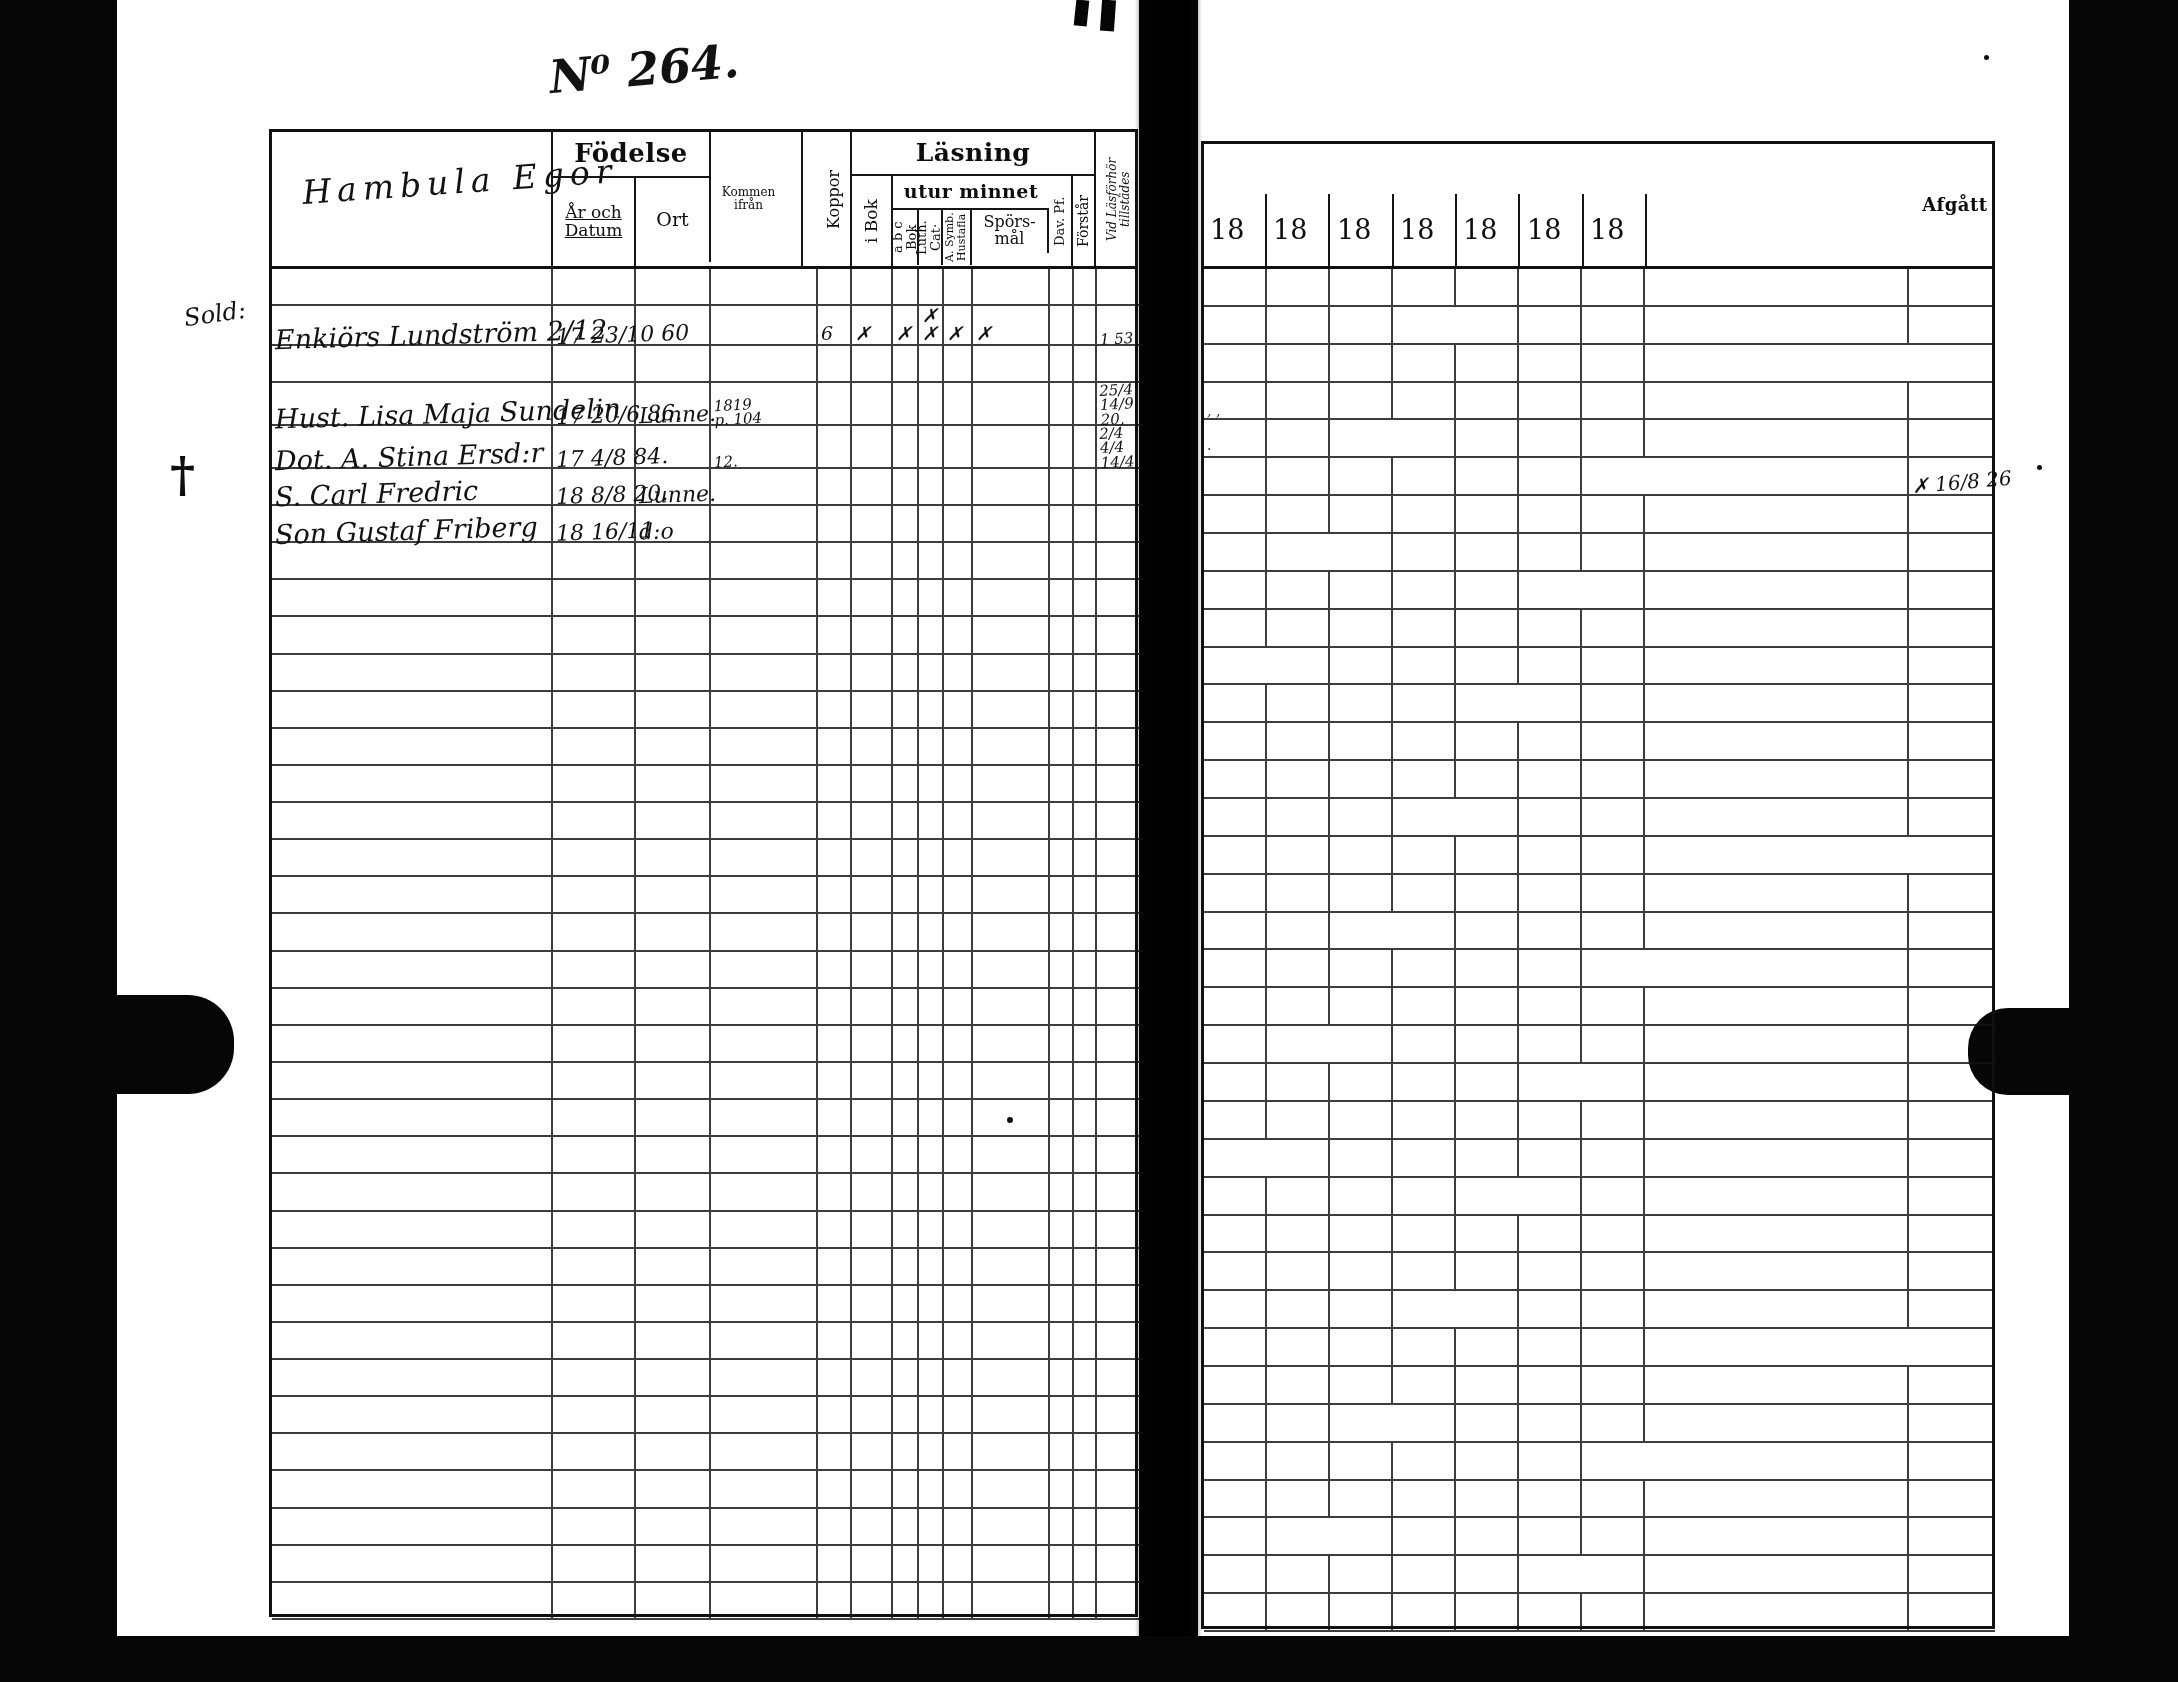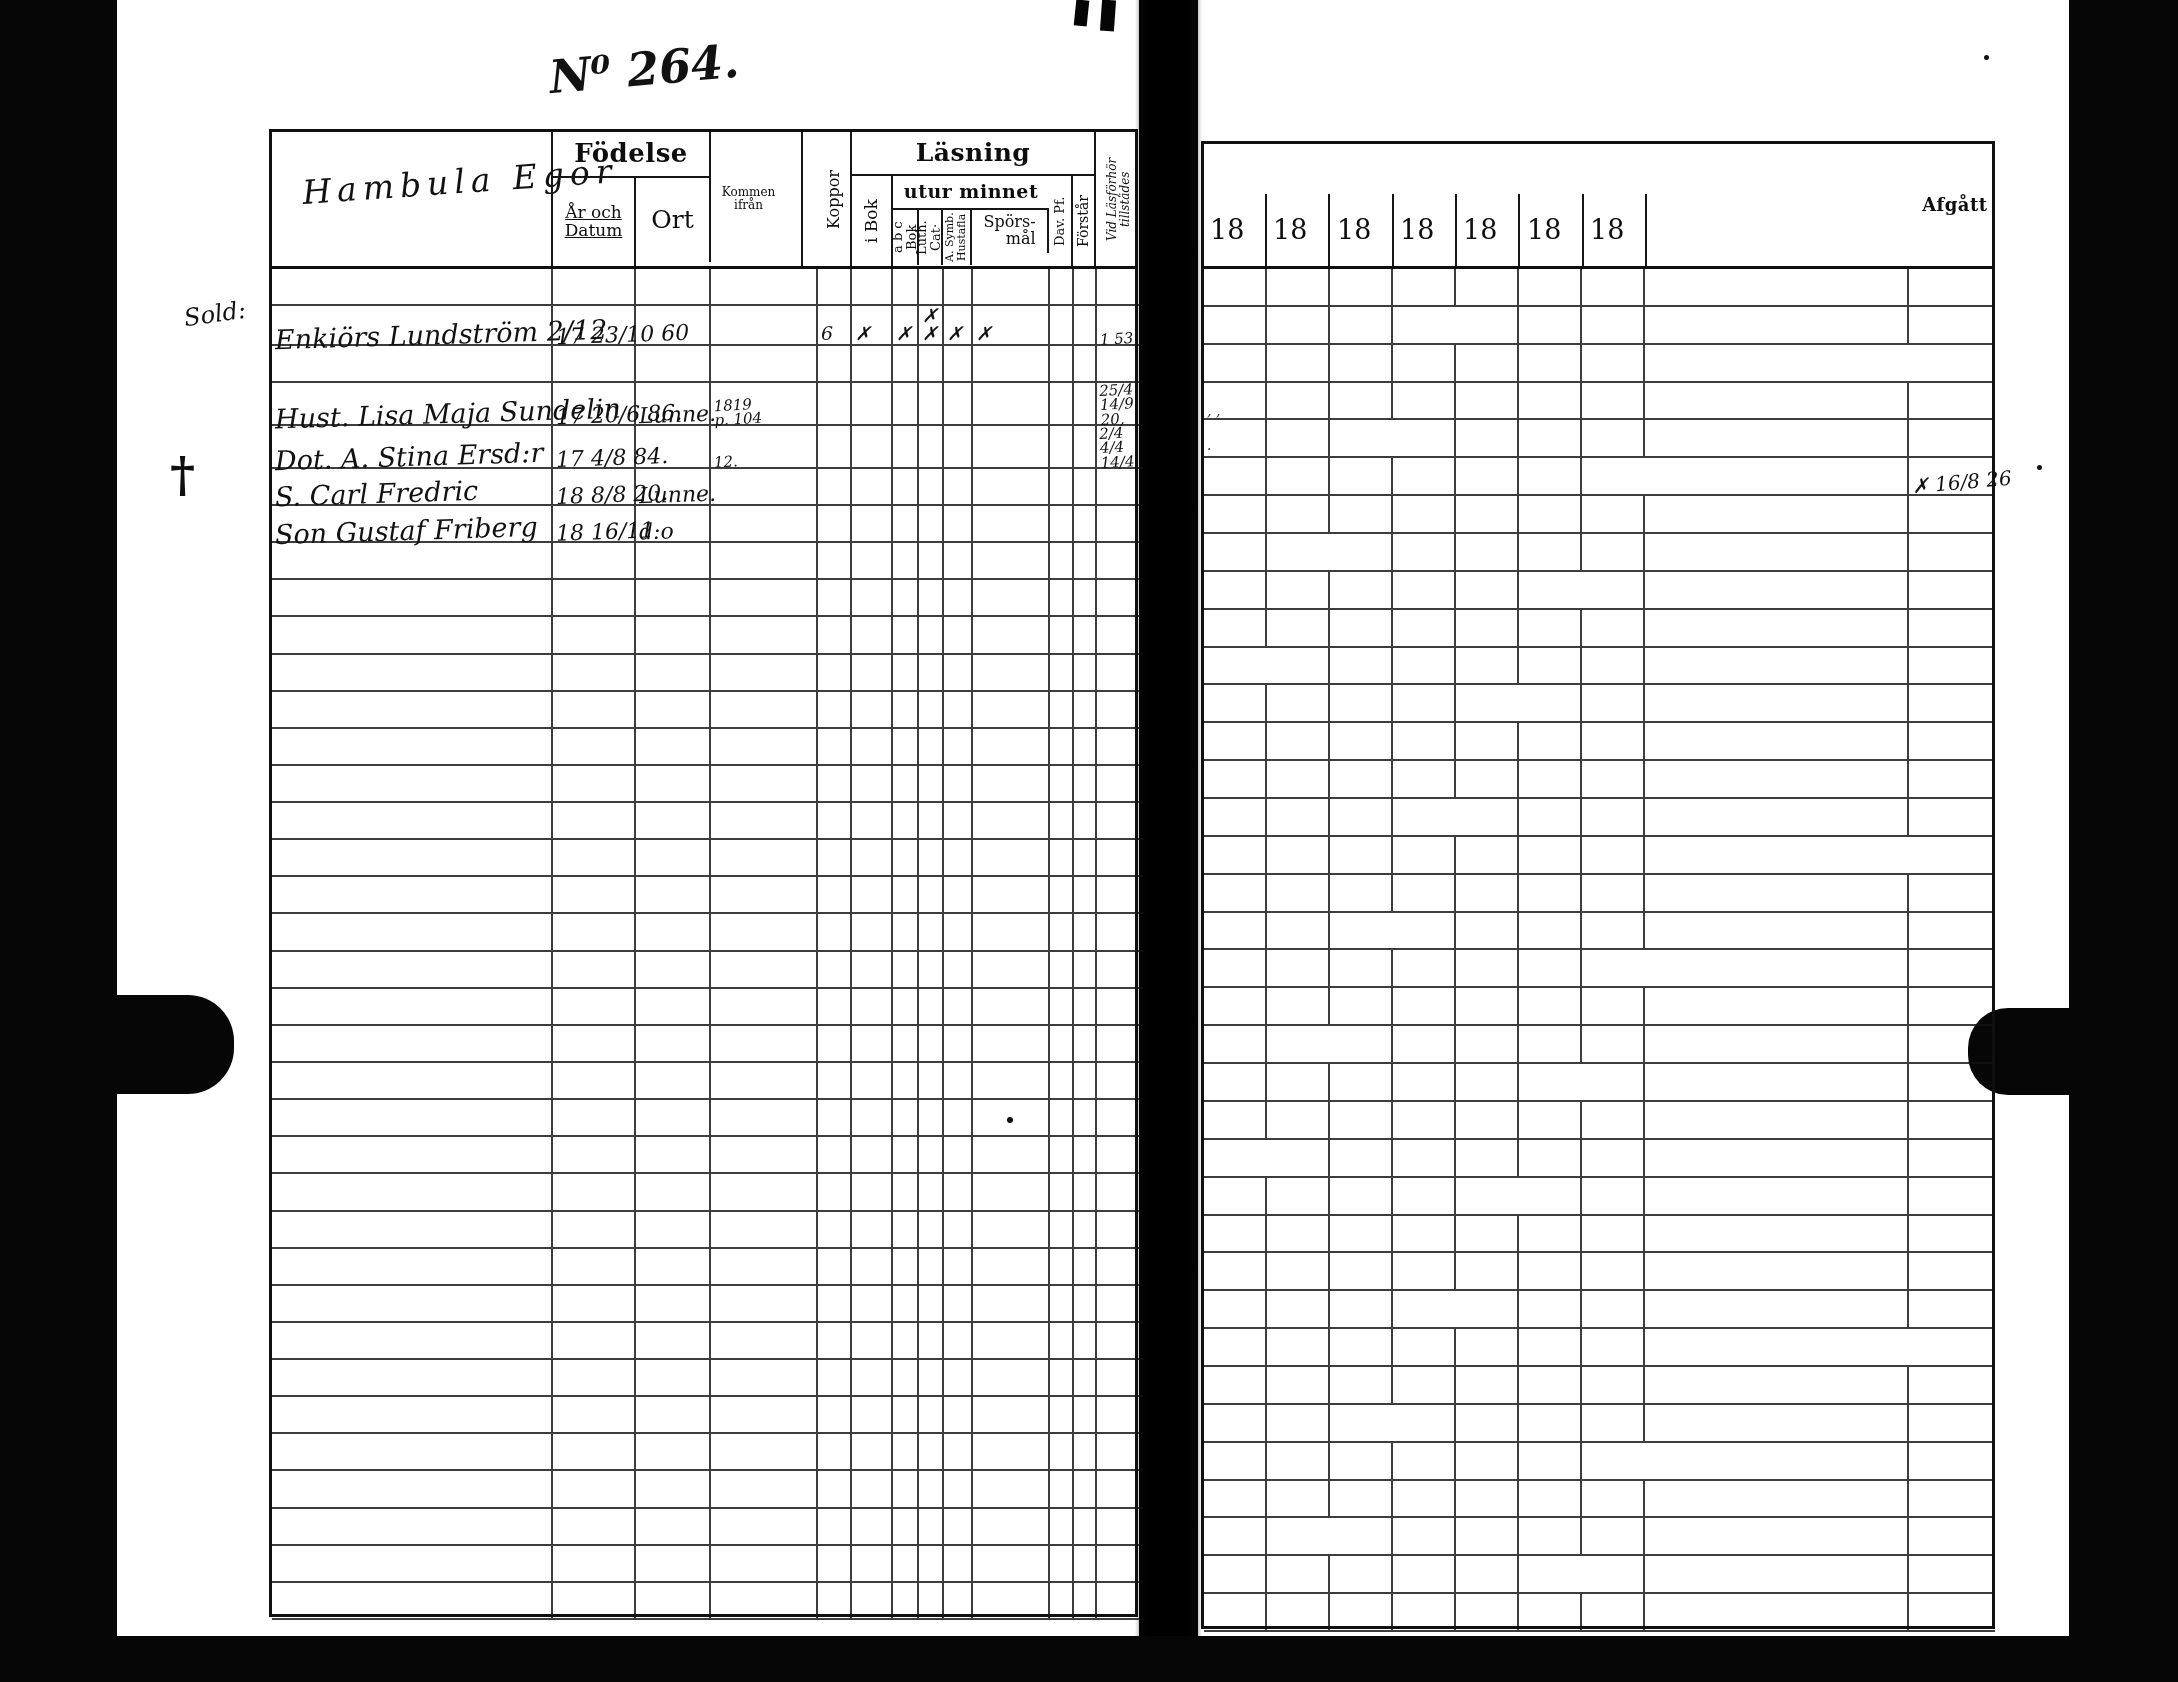--- a/index.html
+++ b/index.html
@@ -60,21 +60,21 @@
 
   <div class="tbl" style="left:269px;top:129px;width:869px;height:1488px;">
 
     <div class="abs" style="left:0;top:0;width:100%;height:134px;">
 
       <div class="hdrcell br" style="left:0;top:0;width:281px;height:134px;"></div>
 
       <div class="hdrcell br bb blk" style="left:281px;top:0;width:158px;height:46px;font-size:26px;">Födelse</div>
       <div class="hdrcell br pre" style="left:281px;top:46px;width:83px;height:88px;font-size:17px;text-decoration:underline;">År och
 Datum</div>
-      <div class="hdrcell br" style="left:364px;top:46px;width:75px;height:84px;font-size:25px;">Ort</div>
+      <div class="hdrcell br" style="left:364px;top:46px;width:75px;height:84px;font-size:19px;">Ort</div>
 
       <div class="hdrcell br pre" style="left:424px;top:0;width:107px;height:134px;font-size:12px;">Kommen
 ifrån</div>
 
       <div class="hdrcell br" style="left:546px;top:0;width:34px;height:134px;">
         <span class="vert" style="font-size:16px;height:129px;">Koppor</span>
       </div>
 
       <div class="hdrcell br bb blk" style="left:580px;top:0;width:244px;height:44px;font-size:25px;">Läsning</div>
 
@@ -87,21 +87,21 @@
       <div class="hdrcell br" style="left:621px;top:77px;width:26px;height:56px;">
         <span class="vert" style="font-size:13px;height:55px;">a b c Bok</span>
       </div>
       <div class="hdrcell br" style="left:646px;top:77px;width:25px;height:56px;">
         <span class="vert" style="font-size:13px;height:55px;">Luth. Cat·</span>
       </div>
       <div class="hdrcell br" style="left:671px;top:77px;width:29px;height:56px;">
         <span class="vert" style="font-size:11px;height:55px;">A. Symb.
 Hustafla</span>
       </div>
-      <div class="hdrcell br pre" style="left:700px;top:77px;width:77px;height:44px;font-size:16px;text-align:right;">Spörs-
+      <div class="hdrcell br pre" style="left:700px;top:77px;width:77px;height:44px;font-size:16px;">Spörs-
 mål</div>
 
       <div class="hdrcell br" style="left:777px;top:44px;width:24px;height:90px;">
         <span class="vert" style="font-size:13px;height:87px;">Dav. Pf.</span>
       </div>
       <div class="hdrcell br" style="left:801px;top:44px;width:23px;height:90px;">
         <span class="vert" style="font-size:14px;height:87px;">Förstår</span>
       </div>
 
       <div class="hdrcell" style="left:824px;top:0;width:46px;height:134px;">

